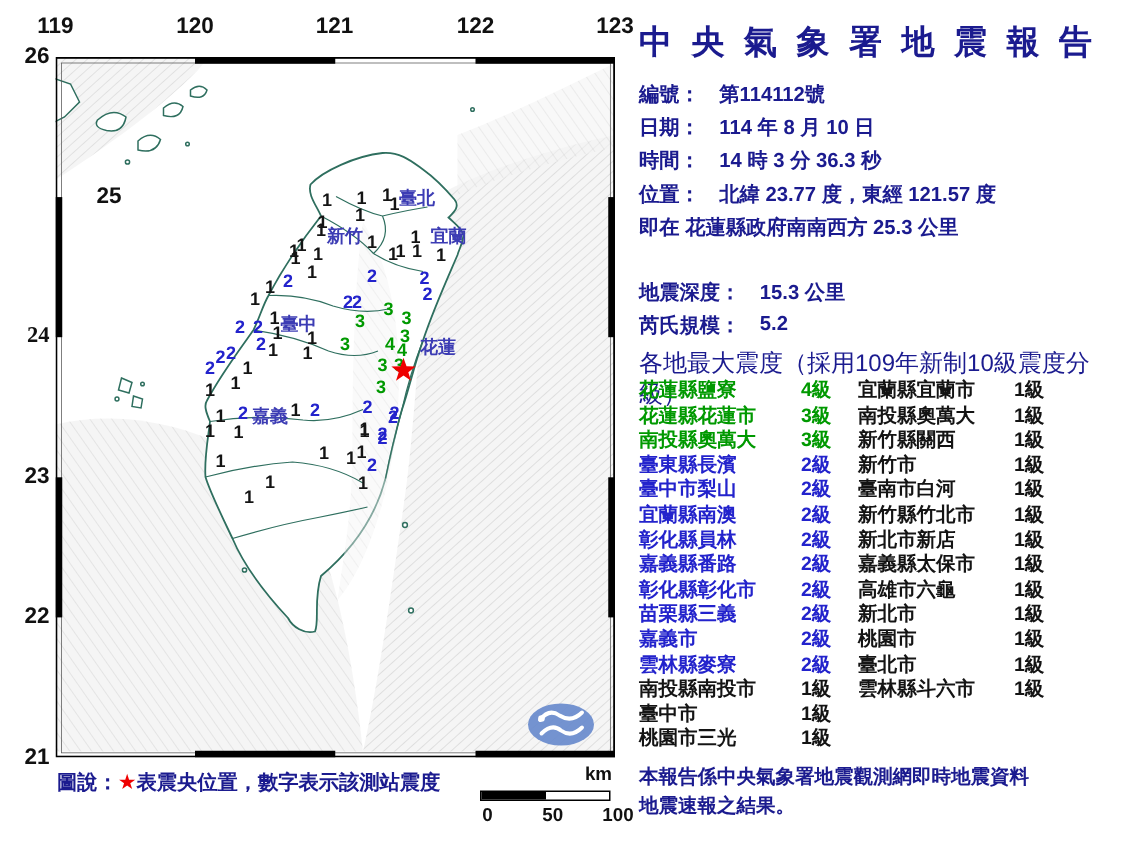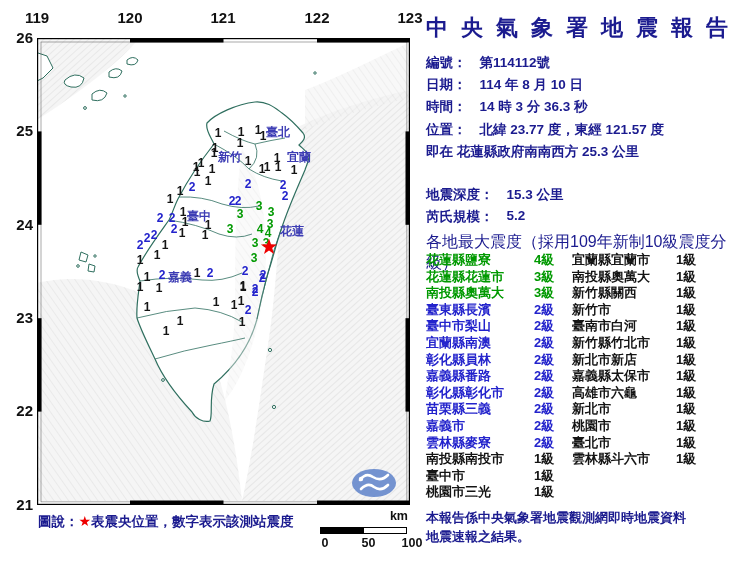--- a/index.html
+++ b/index.html
@@ -46,22 +46,22 @@
 
   <div class="abs" id="xticks" style="left:0;top:0;width:420px;height:30px;">
       <span class="xtick" style="left: 37px;">119</span>
       <span class="xtick" style="left: 130px;">120</span>
       <span class="xtick" style="left: 223px;">121</span>
       <span class="xtick" style="left: 317px;">122</span>
       <span class="xtick" style="left: 410px;">123</span>
     </div>
   <div class="abs" id="yticks" style="left:0;top:0;width:36px;height:460px;">
       <span class="ytick" style="top: 38px;">26</span>
-      <span class="ytick" style="top: 131px;">25</span>
-      <span class="ytick" style="top: 225px;">24</span>
+      <span class="ytick" style="top: 131px; padding-left: 48px;">25</span>
+      <span class="ytick" style="top: 225px; font-family: Liberation Serif, serif;">24</span>
       <span class="ytick" style="top: 318px;">23</span>
       <span class="ytick" style="top: 411px;">22</span>
       <span class="ytick" style="top: 505px;">21</span>
     </div>
 
   <svg class="abs" id="mapsvg" style="left:37px;top:38px;" width="373" height="467" viewBox="0 0 373 467">
     <defs>
       <pattern id="hs" width="5" height="5" patternUnits="userSpaceOnUse" patternTransform="rotate(48)">
         <rect width="5" height="5" fill="#f1f1f1"></rect>
         <line x1="0" y1="0" x2="0" y2="5" stroke="#cfcfcf" stroke-width="1.1"></line>

